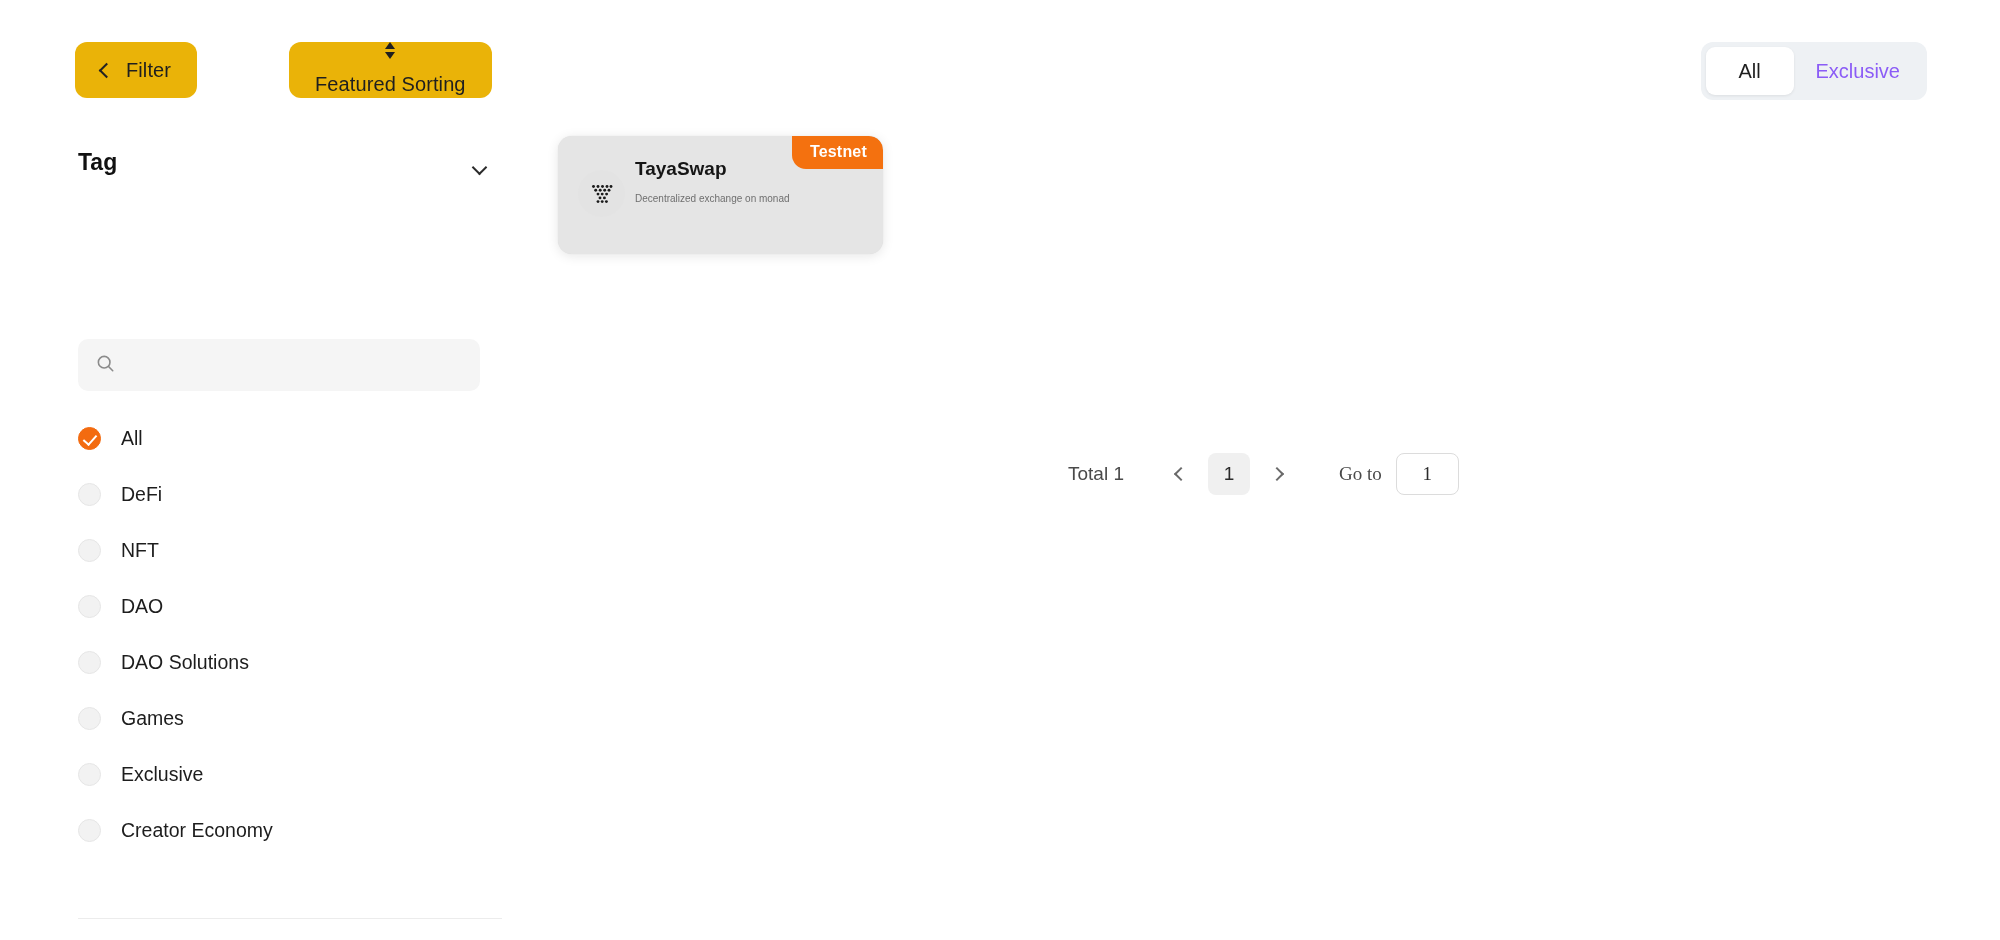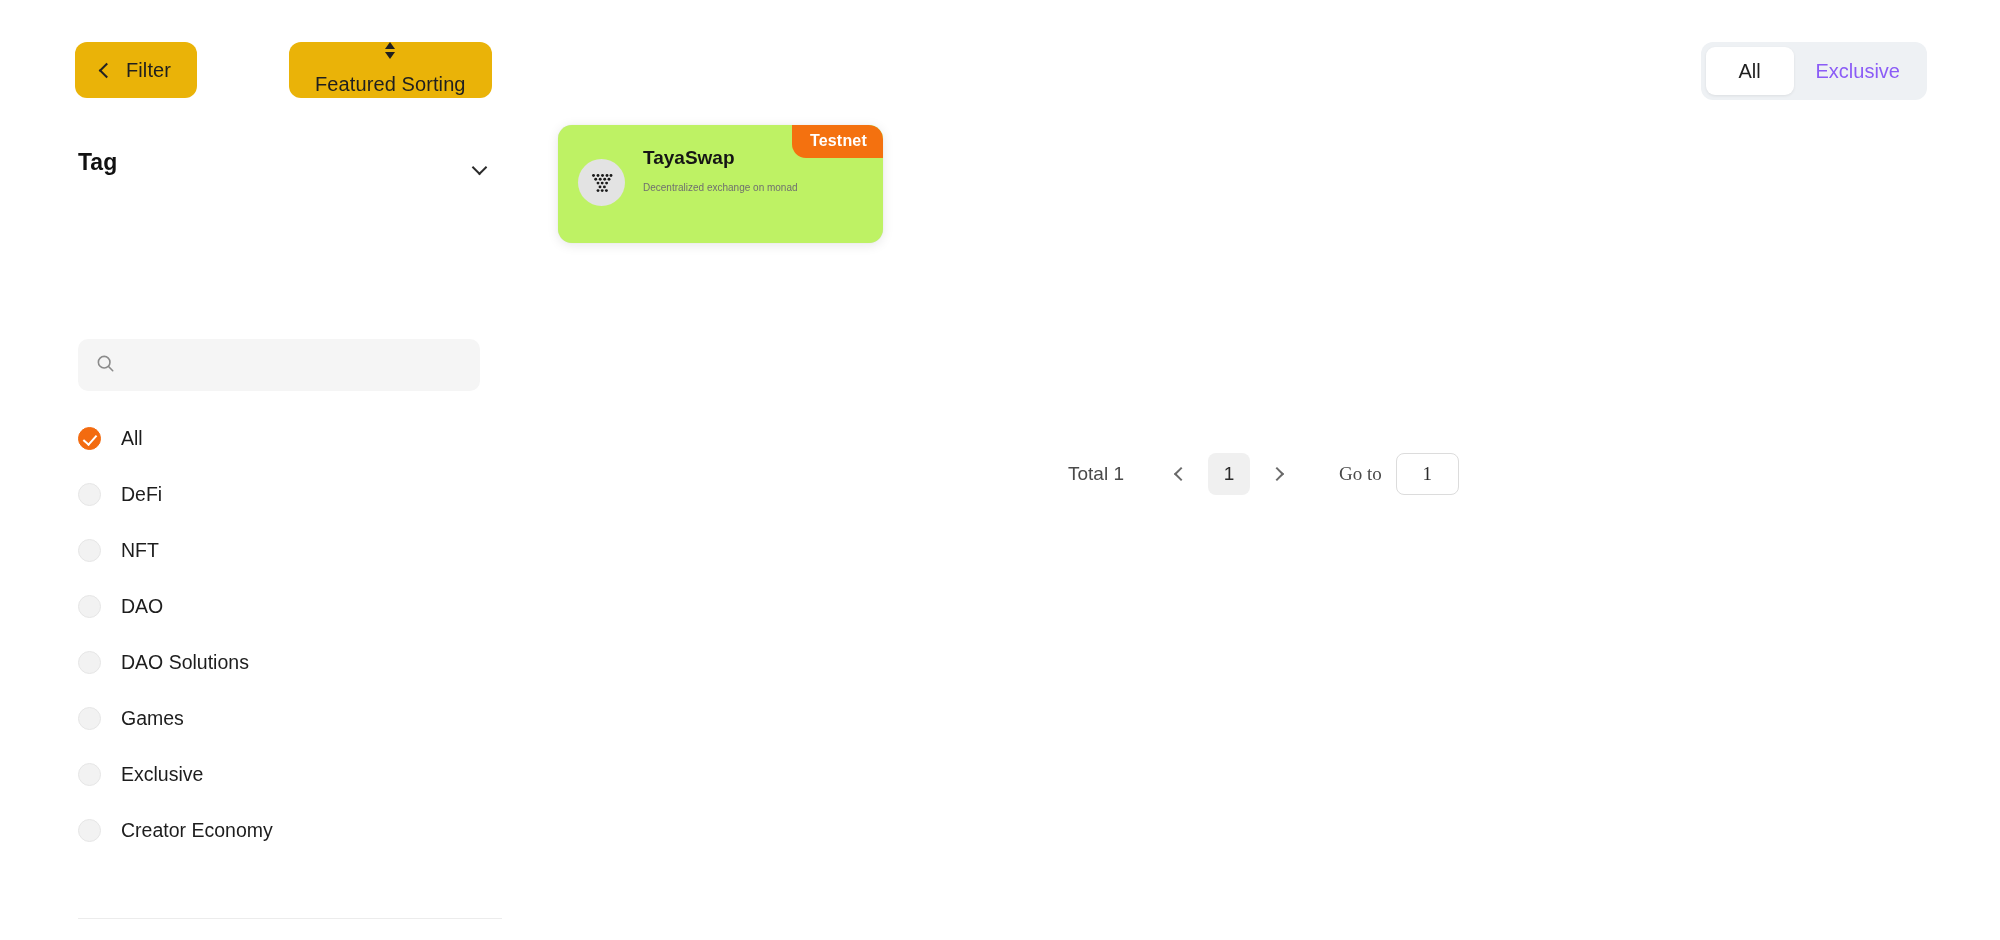--- a/index.html
+++ b/index.html
@@ -159,31 +159,31 @@
   }
   #div-1 { top: 798px; }
 
   #investor-head { position: absolute; left: 0; top: 814px; width: 510px; height: 36px; }
 
   
   .content { position: absolute; left: 510px; top: 120px; width: 1490px; height: 820px; }
 
   .app-card {
     position: absolute;
-    left: 48px; top: 5px;
+    left: 48px; top: 16px;
     width: 325px; height: 118px;
-    background: #bef264;
+    background: #e5e5e5;
     border-radius: 14px;
     box-shadow: 0 2px 12px rgba(17,17,17,.10), 0 0 1px rgba(17,17,17,.12);
     overflow: hidden;
     cursor: pointer;
   }
   .app-card .inner {
     display: flex; align-items: flex-start;
-    gap: 18px;
+    gap: 10px;
     padding: 22px 18px 0 20px;
     height: 100%;
   }
   .avatar {
     flex: 0 0 auto;
     width: 47px; height: 47px;
     border-radius: 50%;
     background: #e3e3e3;
     margin-top: 12px;
     display: flex; align-items: center; justify-content: center;

